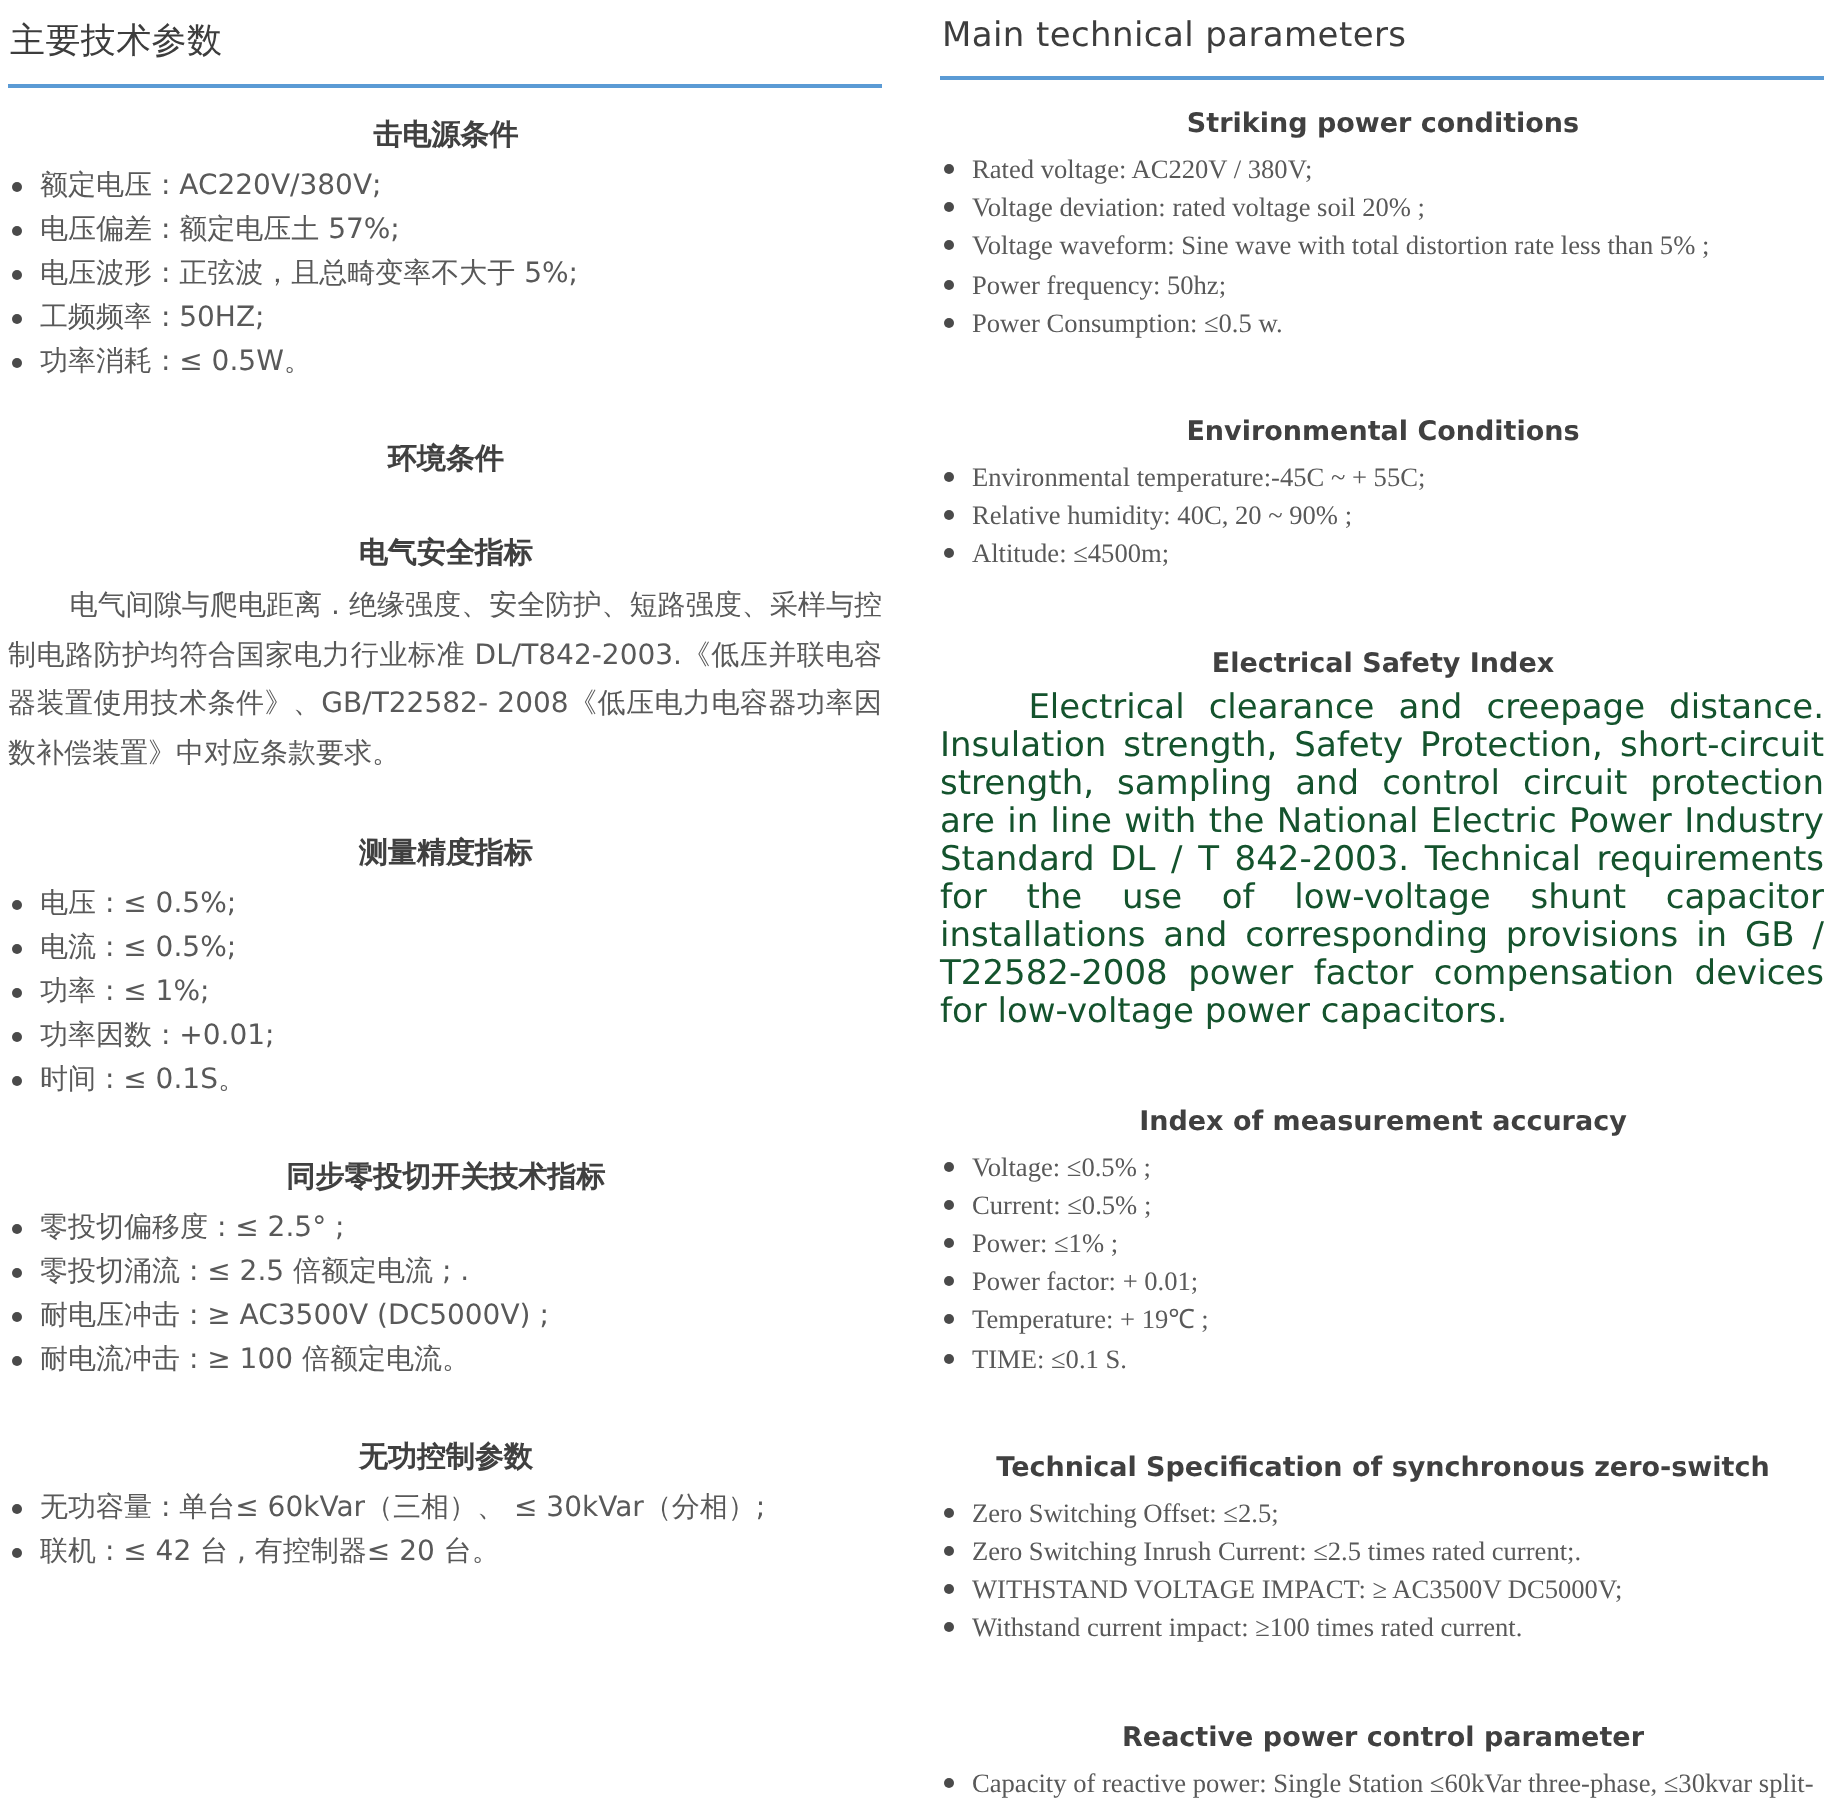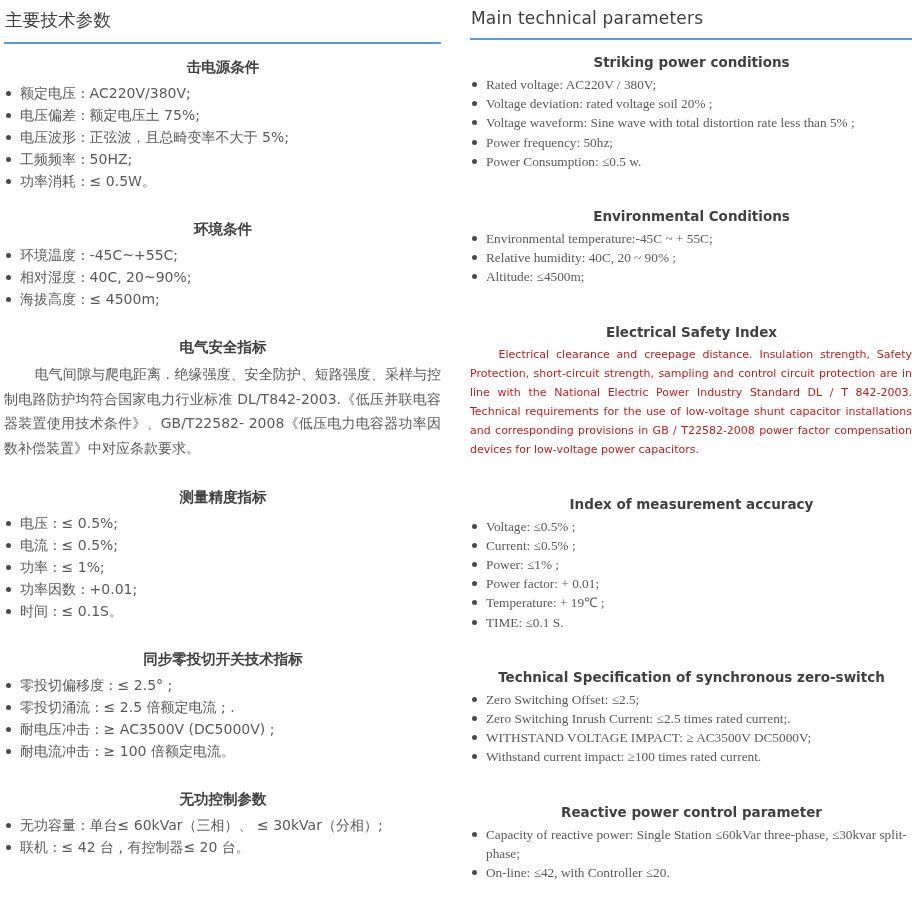--- a/index.html
+++ b/index.html
@@ -41,72 +41,58 @@
   .col-right .dot { margin-top: 7px; }
   .btxt { flex: 1; }
 
   p.sec-p {
     margin: 4px 0 0 0; text-align: justify;
   }
   .col-left p.sec-p {
     font-size: 14px; line-height: 24.5px; text-indent: 2.2em; color: #595959;
   }
   .col-right p.sec-p {
-    font-size: 11px; line-height: 19px; text-indent: 2.6em; color: #b91c1c;
+    font-size: 17px; line-height: 19px; text-indent: 2.6em; color: #14532d;
   }
 </style>
 </head>
 <body>
 
 <div class="page">
   <div class="col col-left">
     <div class="col-title">主要技术参数</div>
     <div class="divider" style="background: rgb(91, 155, 213);"></div>
     <div>
         <section>
           <h3 class="sec-h">击电源条件</h3>
           <ul class="blist">
             <li class="bitem">
               <span class="dot"></span>
               <span class="btxt">额定电压 : AC220V/380V;</span>
             </li>
             <li class="bitem">
               <span class="dot"></span>
-              <span class="btxt">电压偏差 : 额定电压土 75%;</span>
+              <span class="btxt">电压偏差 : 额定电压土 57%;</span>
             </li>
             <li class="bitem">
               <span class="dot"></span>
               <span class="btxt">电压波形 : 正弦波，且总畸变率不大于 5%;</span>
             </li>
             <li class="bitem">
               <span class="dot"></span>
               <span class="btxt">工频频率 : 50HZ;</span>
             </li>
             <li class="bitem">
               <span class="dot"></span>
               <span class="btxt">功率消耗 : ≤ 0.5W。</span>
             </li>
           </ul>
         </section>
         <section>
           <h3 class="sec-h">环境条件</h3>
-          <ul class="blist">
-            <li class="bitem">
-              <span class="dot"></span>
-              <span class="btxt">环境温度 : -45C~+55C;</span>
-            </li>
-            <li class="bitem">
-              <span class="dot"></span>
-              <span class="btxt">相对湿度 : 40C, 20~90%;</span>
-            </li>
-            <li class="bitem">
-              <span class="dot"></span>
-              <span class="btxt">海拔高度 : ≤ 4500m;</span>
-            </li>
-          </ul>
         </section>
         <section>
           <h3 class="sec-h">电气安全指标</h3>
           <p class="sec-p">电气间隙与爬电距离 . 绝缘强度、安全防护、短路强度、采样与控制电路防护均符合国家电力行业标准 DL/T842-2003.《低压并联电容器装置使用技术条件》、GB/T22582- 2008《低压电力电容器功率因数补偿装置》中对应条款要求。</p>
         </section>
         <section>
           <h3 class="sec-h">测量精度指标</h3>
           <ul class="blist">
             <li class="bitem">
               <span class="dot"></span>

